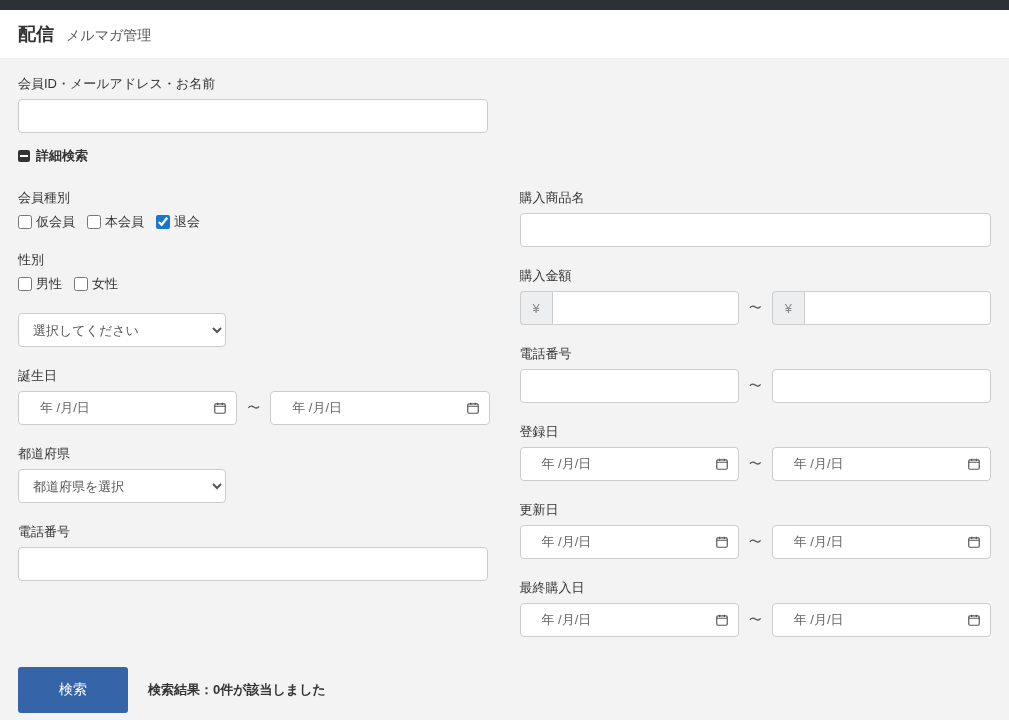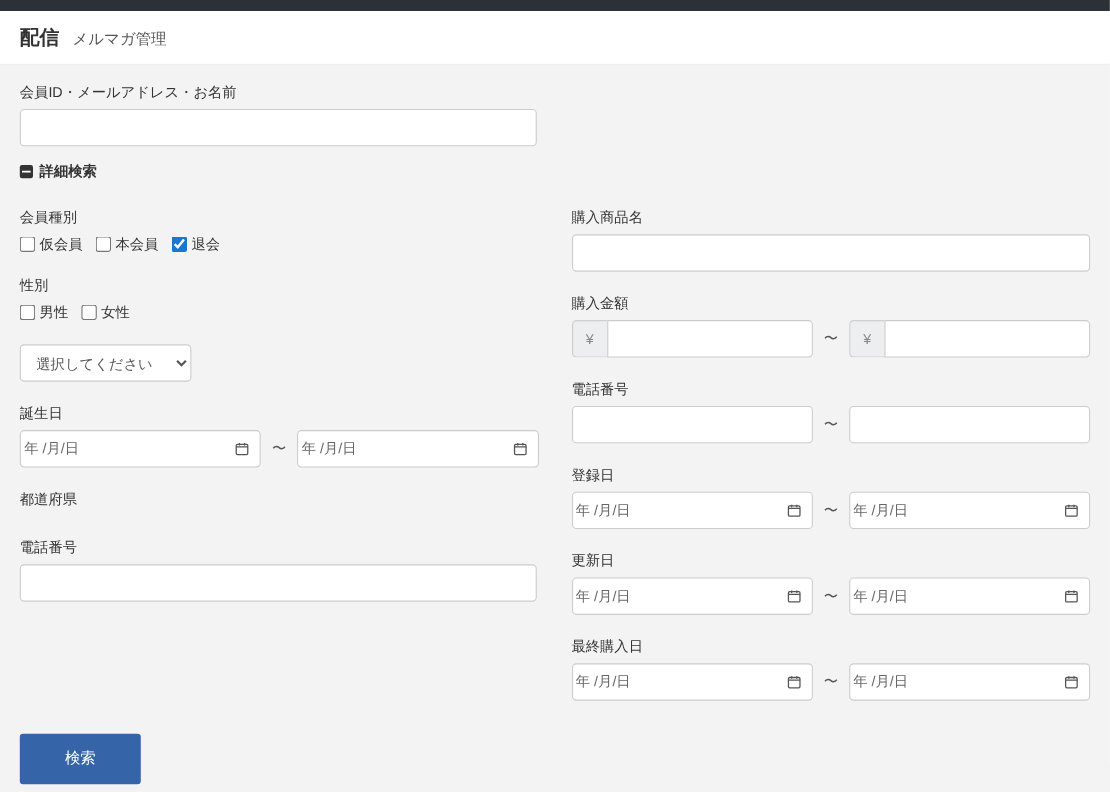--- a/index.html
+++ b/index.html
@@ -46,21 +46,21 @@
       background: #fff;
       border: 1px solid #ccc;
       border-radius: 4px;
       height: 34px;
       padding: 4px 10px;
       font-size: 13px;
       color: #555;
       width: 100%;
     }
     .select-input {
-      width: 156px;
+      width: 208px;
     }
     .toggle-row {
       margin-top: 14px;
       display: flex;
       align-items: center;
       gap: 6px;
       font-size: 13px;
       font-weight: 600;
       cursor: pointer;
     }
@@ -137,21 +137,21 @@
     }
     .input-group .text-input {
       border-radius: 0 4px 4px 0;
     }
     .date-input-wrap {
       position: relative;
       flex: 1;
     }
     .date-placeholder {
       position: absolute;
-      left: 4px;
+      left: 22px;
       top: 50%;
       transform: translateY(-50%);
       color: #666;
       pointer-events: none;
       font-size: 13px;
     }
     .calendar-icon {
       position: absolute;
       right: 10px;
       top: 50%;
@@ -268,20 +268,23 @@
             <svg class="calendar-icon" viewBox="0 0 24 24" fill="none" stroke="#555" stroke-width="2">
                 <rect x="3" y="5" width="18" height="16" rx="2"></rect>
                 <path d="M3 9h18M8 3v4M16 3v4"></path>
               </svg>
           </div>
         </div>
       </div>
 
       <div class="fld">
         <span class="field-label">都道府県</span>
+        <select class="select-input">
+          <option>都道府県を選択</option>
+        </select>
       </div>
 
       <div class="fld">
         <span class="field-label">電話番号</span>
         <input type="text" class="text-input" style="width: 470px;">
       </div>
 
     </div>
 
     <div class="col">
@@ -382,15 +385,16 @@
               </svg>
           </div>
         </div>
       </div>
 
     </div>
   </div>
 
   <div class="footer-bar">
     <button class="search-btn">検索</button>
+    <span class="result-text">検索結果：0件が該当しました</span>
   </div>
 
 </div>
 
 </body></html>

